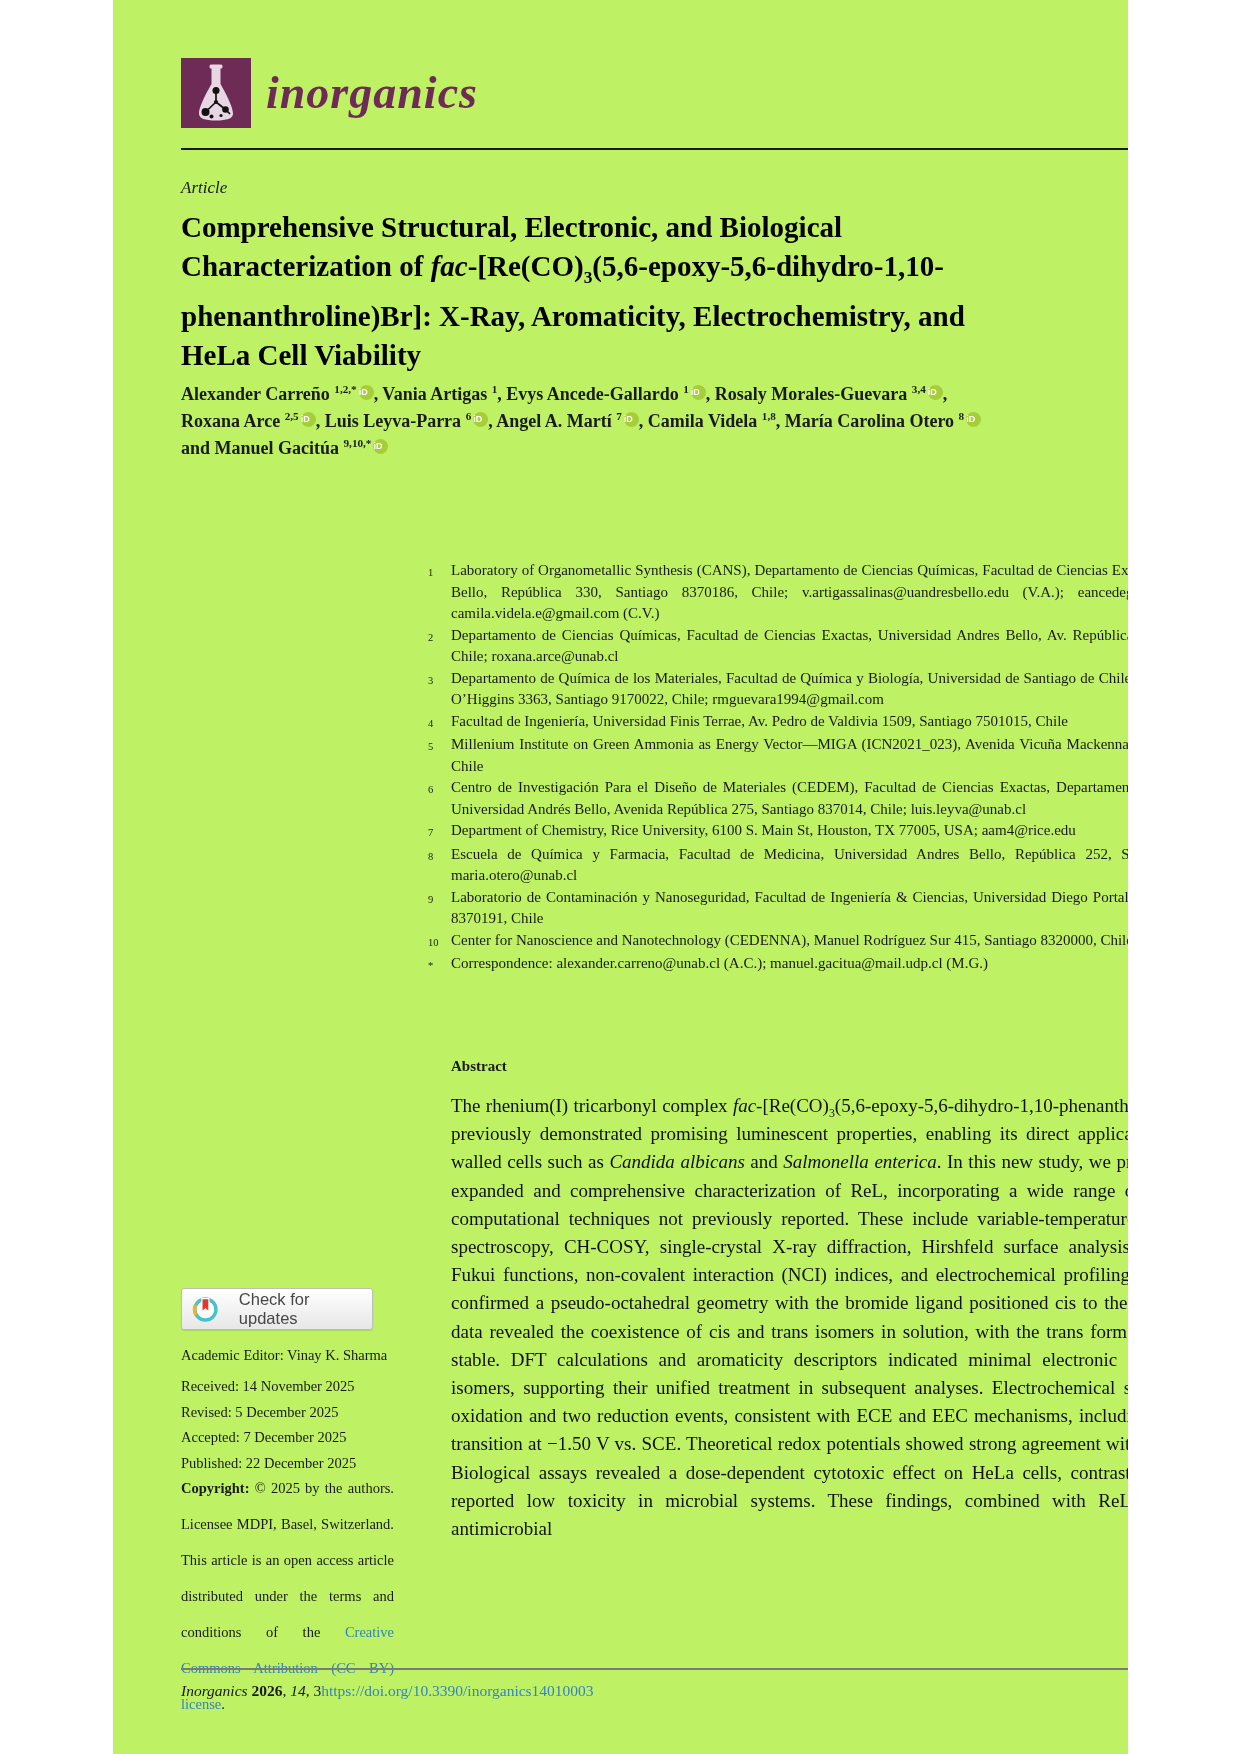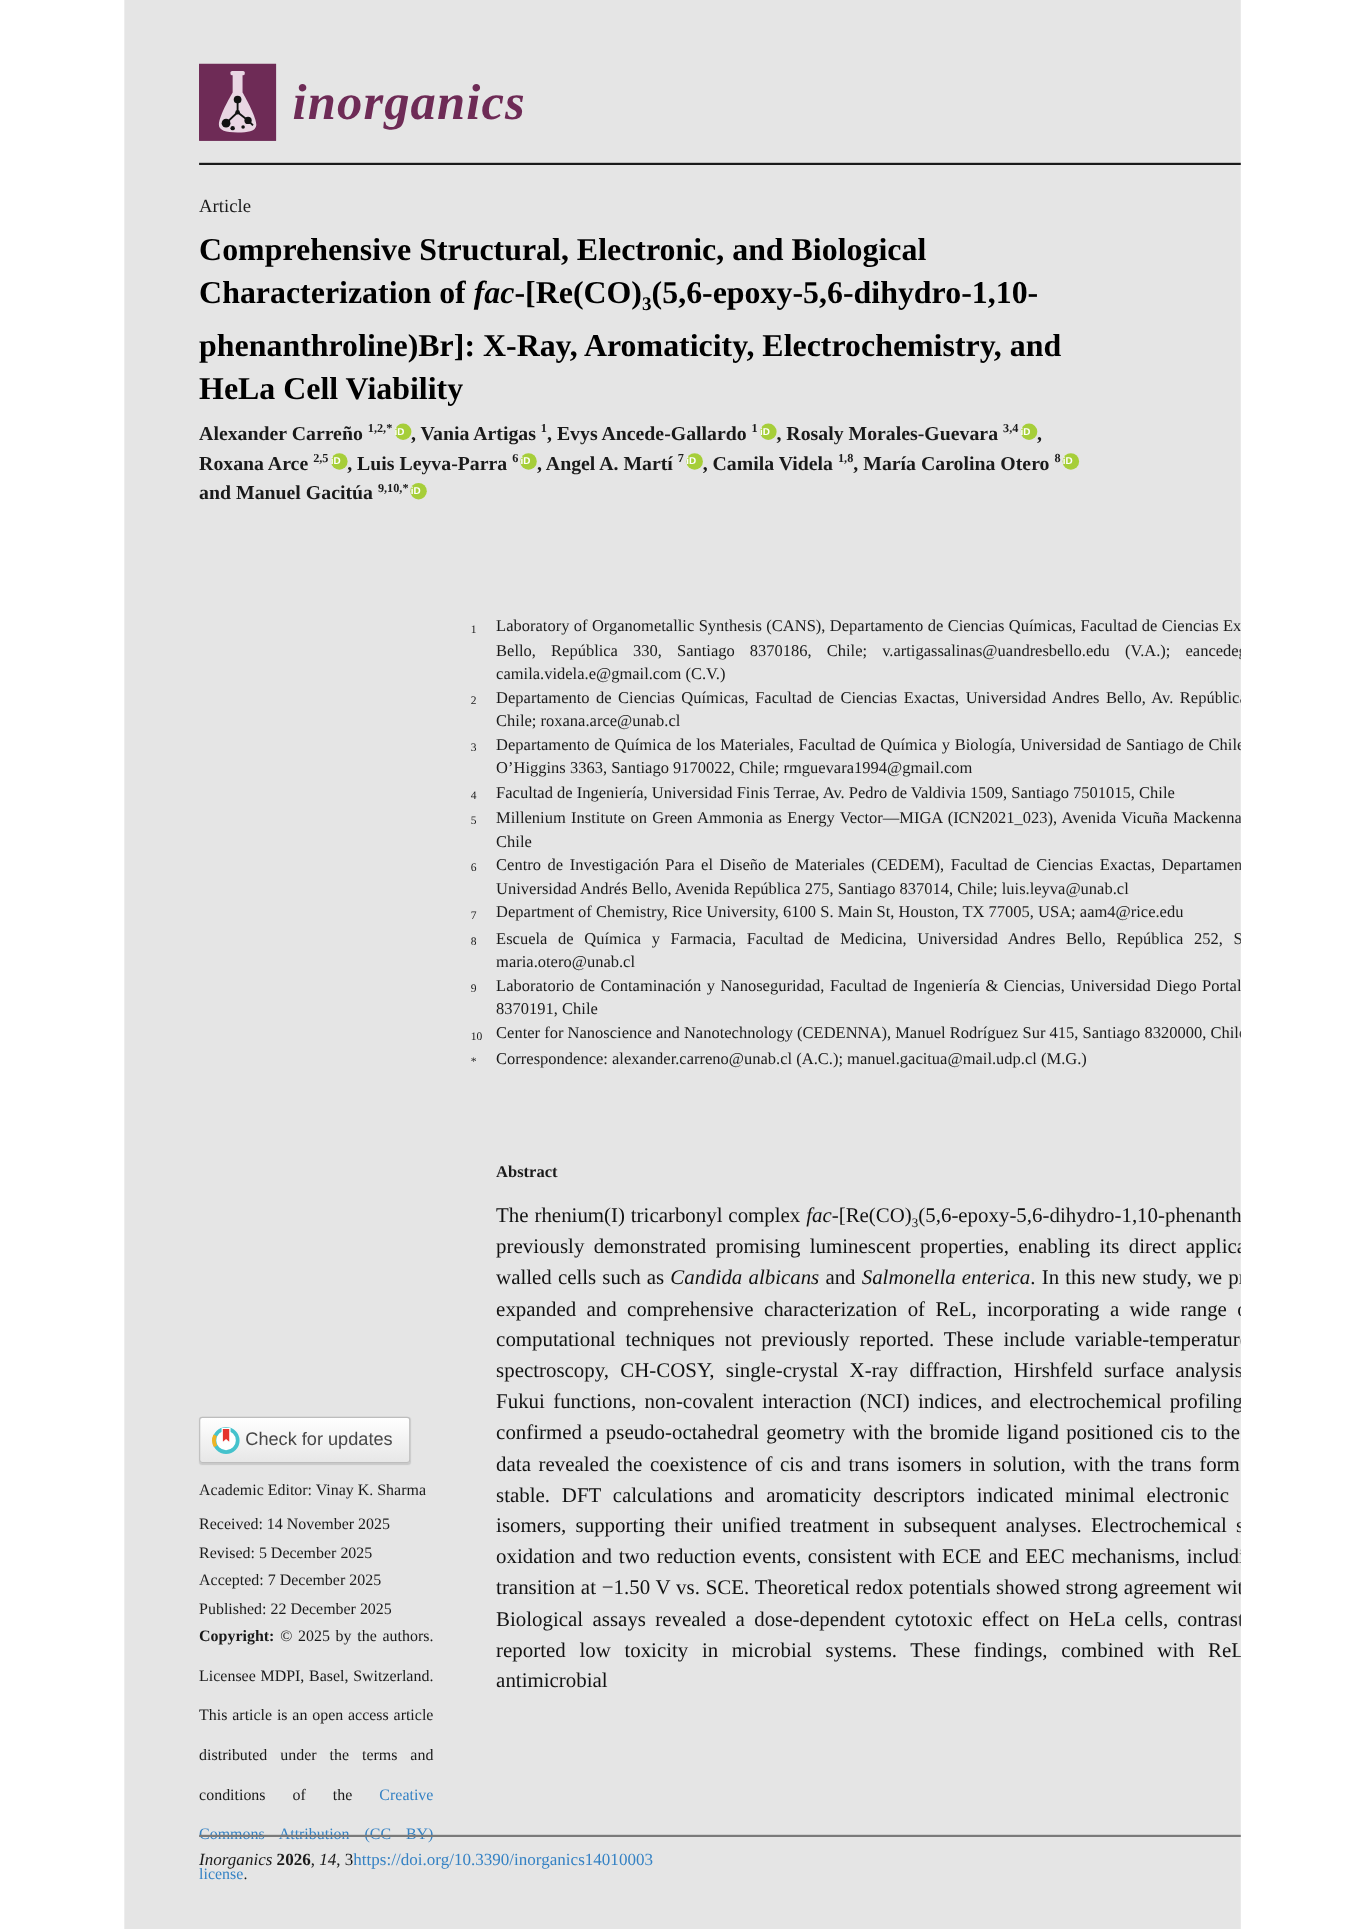--- a/index.html
+++ b/index.html
@@ -6,53 +6,53 @@
     --brand:#6e2b56;
     --orcid:#a6ce39;
     --link:#3582c4;
     --cm_teal:#45c2cc;
     --cm_yellow:#f0b323;
     --cm_red:#e5352e;
   }
   *{margin:0;padding:0;box-sizing:border-box;}
   html,body{background:#ffffff;}
   .page{
-    position:relative;width:1015px;height:1754px;background:#e5e5e5;margin:0 auto;
+    position:relative;width:1015px;height:1754px;background:#bef264;margin:0 auto;
     font-family:"Liberation Serif",serif;color:#1a1a1a;overflow:hidden;
   }
   
   .masthead{position:absolute;top:58px;left:68px;width:1105px;display:flex;justify-content:space-between;align-items:flex-start;}
   .logo-wrap{display:flex;align-items:center;}
   .logo-square{width:70px;height:70px;background:var(--brand);display:flex;align-items:center;justify-content:center;}
   .logo-text{font-style:italic;font-weight:600;font-size:46px;color:var(--brand);margin-left:15px;letter-spacing:1px;line-height:70px;}
   .mdpi-logo{margin-top:6px;}
   .head-rule{position:absolute;top:148px;left:68px;width:1105px;border-top:2px solid #1a1a1a;}
   
-  .article-type{position:absolute;top:178px;left:68px;font-size:17px;}
+  .article-type{position:absolute;top:178px;left:68px;font-style:italic;font-size:17px;}
   .title{position:absolute;top:208px;left:68px;width:1010px;font-size:29px;font-weight:700;line-height:39px;color:#000;}
   .title sub{font-size:60%;}
   .authors{position:absolute;top:381px;left:68px;width:1010px;font-size:18px;font-weight:700;line-height:27px;}
   .authors sup{font-size:62%;line-height:0;}
   .orcid{display:inline-block;width:15px;height:15px;border-radius:50%;background:var(--orcid);color:#fff;
          font-size:9px;font-weight:700;line-height:15px;
          font-family:"Liberation Sans",sans-serif;vertical-align:5px;margin-left:2px;}
   
   .affiliations{position:absolute;top:560px;left:315px;width:858px;}
   .aff-row{display:flex;}
   .aff-marker{flex:0 0 23px;font-size:10.5px;padding-top:2px;line-height:21.5px;}
   .aff-text{flex:1;font-size:15px;line-height:21.5px;text-align:justify;}
   
   .abstract{position:absolute;top:1058px;left:338px;width:835px;}
   .abstract h2{font-size:15px;font-weight:700;margin-bottom:17px;}
   .abstract p{font-size:19px;line-height:28.2px;text-align:justify;color:#111;}
   .abstract p sup{font-size:62%;line-height:0;}
   .abstract p sub{font-size:62%;line-height:0;}
   
   .badge{position:absolute;top:1288px;left:68px;width:192px;height:42px;border:1px solid #bdbdbd;border-radius:3px;
-         background:linear-gradient(#ffffff,#e7e7e7);display:flex;align-items:center;gap:4px;padding-left:10px;
+         background:linear-gradient(#ffffff,#e7e7e7);display:flex;align-items:center;gap:20px;padding-left:10px;
          box-shadow:0 1px 1px rgba(0,0,0,.12);cursor:pointer;}
   .badge-label{font-family:"Liberation Sans",sans-serif;font-size:16.5px;color:#474747;}
   .editor{position:absolute;top:1343px;left:68px;width:230px;font-size:14.5px;line-height:25px;white-space:nowrap;}
   .dates{position:absolute;top:1374px;left:68px;width:215px;font-size:14.5px;line-height:25.5px;}
   .copyright{position:absolute;top:1470px;left:68px;width:213px;font-size:14.5px;line-height:36px;text-align:justify;}
   .link{color:var(--link);cursor:pointer;}
   
   .foot-rule{position:absolute;top:1668px;left:68px;width:1105px;border-top:2px solid #7a7a7a;}
   .foot-row{position:absolute;top:1682px;left:68px;width:1105px;display:flex;justify-content:flex-start;font-size:15.5px;}
   .doi{color:var(--link);text-decoration:none;cursor:pointer;}

